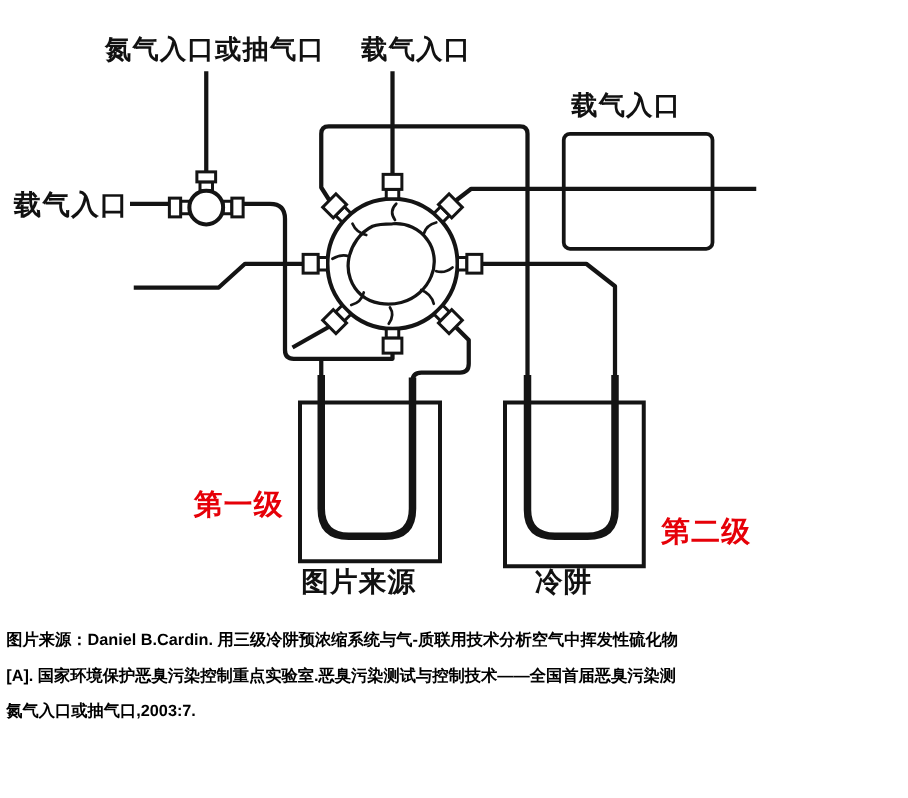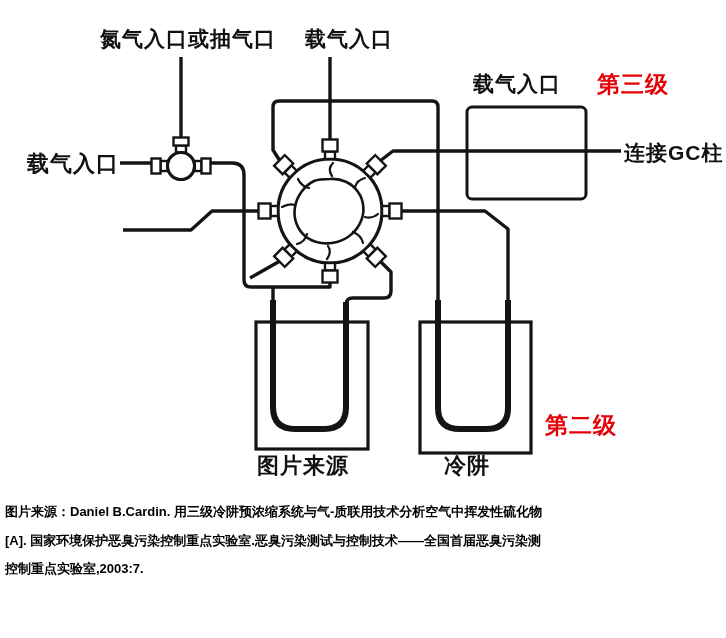--- a/index.html
+++ b/index.html
@@ -1,20 +1,20 @@
 <!DOCTYPE html>
 <html style="--stage-red: #e60008;"><head>
 <meta charset="utf-8">
 <style>
   html,body{margin:0;padding:0;background:#ffffff;}
   body{width:726px;height:638px;position:relative;font-family:"Liberation Sans",sans-serif;}
   .stage{position:absolute;font-weight:800;font-size:23px;color:var(--stage-red,#e60008);white-space:nowrap;letter-spacing:1px;}
   .dlabel{position:absolute;font-weight:700;font-size:21px;color:#111;white-space:nowrap;letter-spacing:1px;}
   .tlabel{position:absolute;font-weight:700;font-size:22px;color:#111;white-space:nowrap;letter-spacing:1px;}
-  #diagram{position:absolute;left:16px;top:0;width:606px;height:495px;}
+  #diagram{position:absolute;left:0;top:0;width:606px;height:495px;}
   svg{position:absolute;left:0;top:0;}
   .tube{fill:none;stroke:#141414;stroke-width:3.4;stroke-linecap:butt;stroke-linejoin:round;}
   .tube-thick{fill:none;stroke:#141414;stroke-width:6;stroke-linejoin:round;}
   .outline{fill:none;stroke:#141414;stroke-width:3.2;}
   .whitebox{fill:#ffffff;stroke:#141414;stroke-width:3;}
   .valve-body{fill:#ffffff;stroke:#141414;stroke-width:3.2;}
   .inner{fill:none;stroke:#141414;stroke-width:2.6;}
   .hook{fill:none;stroke:#141414;stroke-width:2.2;stroke-linecap:round;}
   .fit rect{fill:#ffffff;stroke:#141414;stroke-width:2.4;}
   #caption{position:absolute;left:5px;top:498px;width:716px;font-weight:700;font-size:13px;line-height:28.5px;color:#000;}
@@ -112,25 +112,24 @@
         <rect x="13.5" y="-5" width="7" height="10"></rect>
           <rect x="20.5" y="-7.5" width="8" height="15"></rect>
         </g>
       <circle class="valve-body" cx="165" cy="166" r="13.5"></circle>
     </g>
   </svg>
 
   <div class="dlabel" style="left:84px;top:25px;">氮气入口或抽气口</div>
   <div class="dlabel" style="left:289px;top:25px;">载气入口</div>
   <div class="dlabel" style="left:457px;top:70px;">载气入口</div>
-  <div class="stage" style="left:581px;top:69px;">第三级</div>
-  <div class="dlabel" style="left:608px;top:139px;">连接GC柱</div>
   <div class="tlabel" style="left:11px;top:149px;">载气入口</div>
+  <div class="stage" style="left:155px;top:388px;">第一级</div>
   <div class="stage" style="left:529px;top:388px;margin-top:22px;">第二级</div>
   <div class="tlabel" style="left:241px;top:451px;">图片来源</div>
   <div class="tlabel" style="left:428px;top:451px;">冷阱</div>
 </div>
 
 <div id="caption">
   <div>图片来源：Daniel B.Cardin. 用三级冷阱预浓缩系统与气-质联用技术分析空气中挥发性硫化物</div>
   <div>[A]. 国家环境保护恶臭污染控制重点实验室.恶臭污染测试与控制技术——全国首届恶臭污染测</div>
-  <div>控制重点实验室,2003:7.</div>
+  <div>氮气入口或抽气口,2003:7.</div>
 </div>
 
 </body></html>

